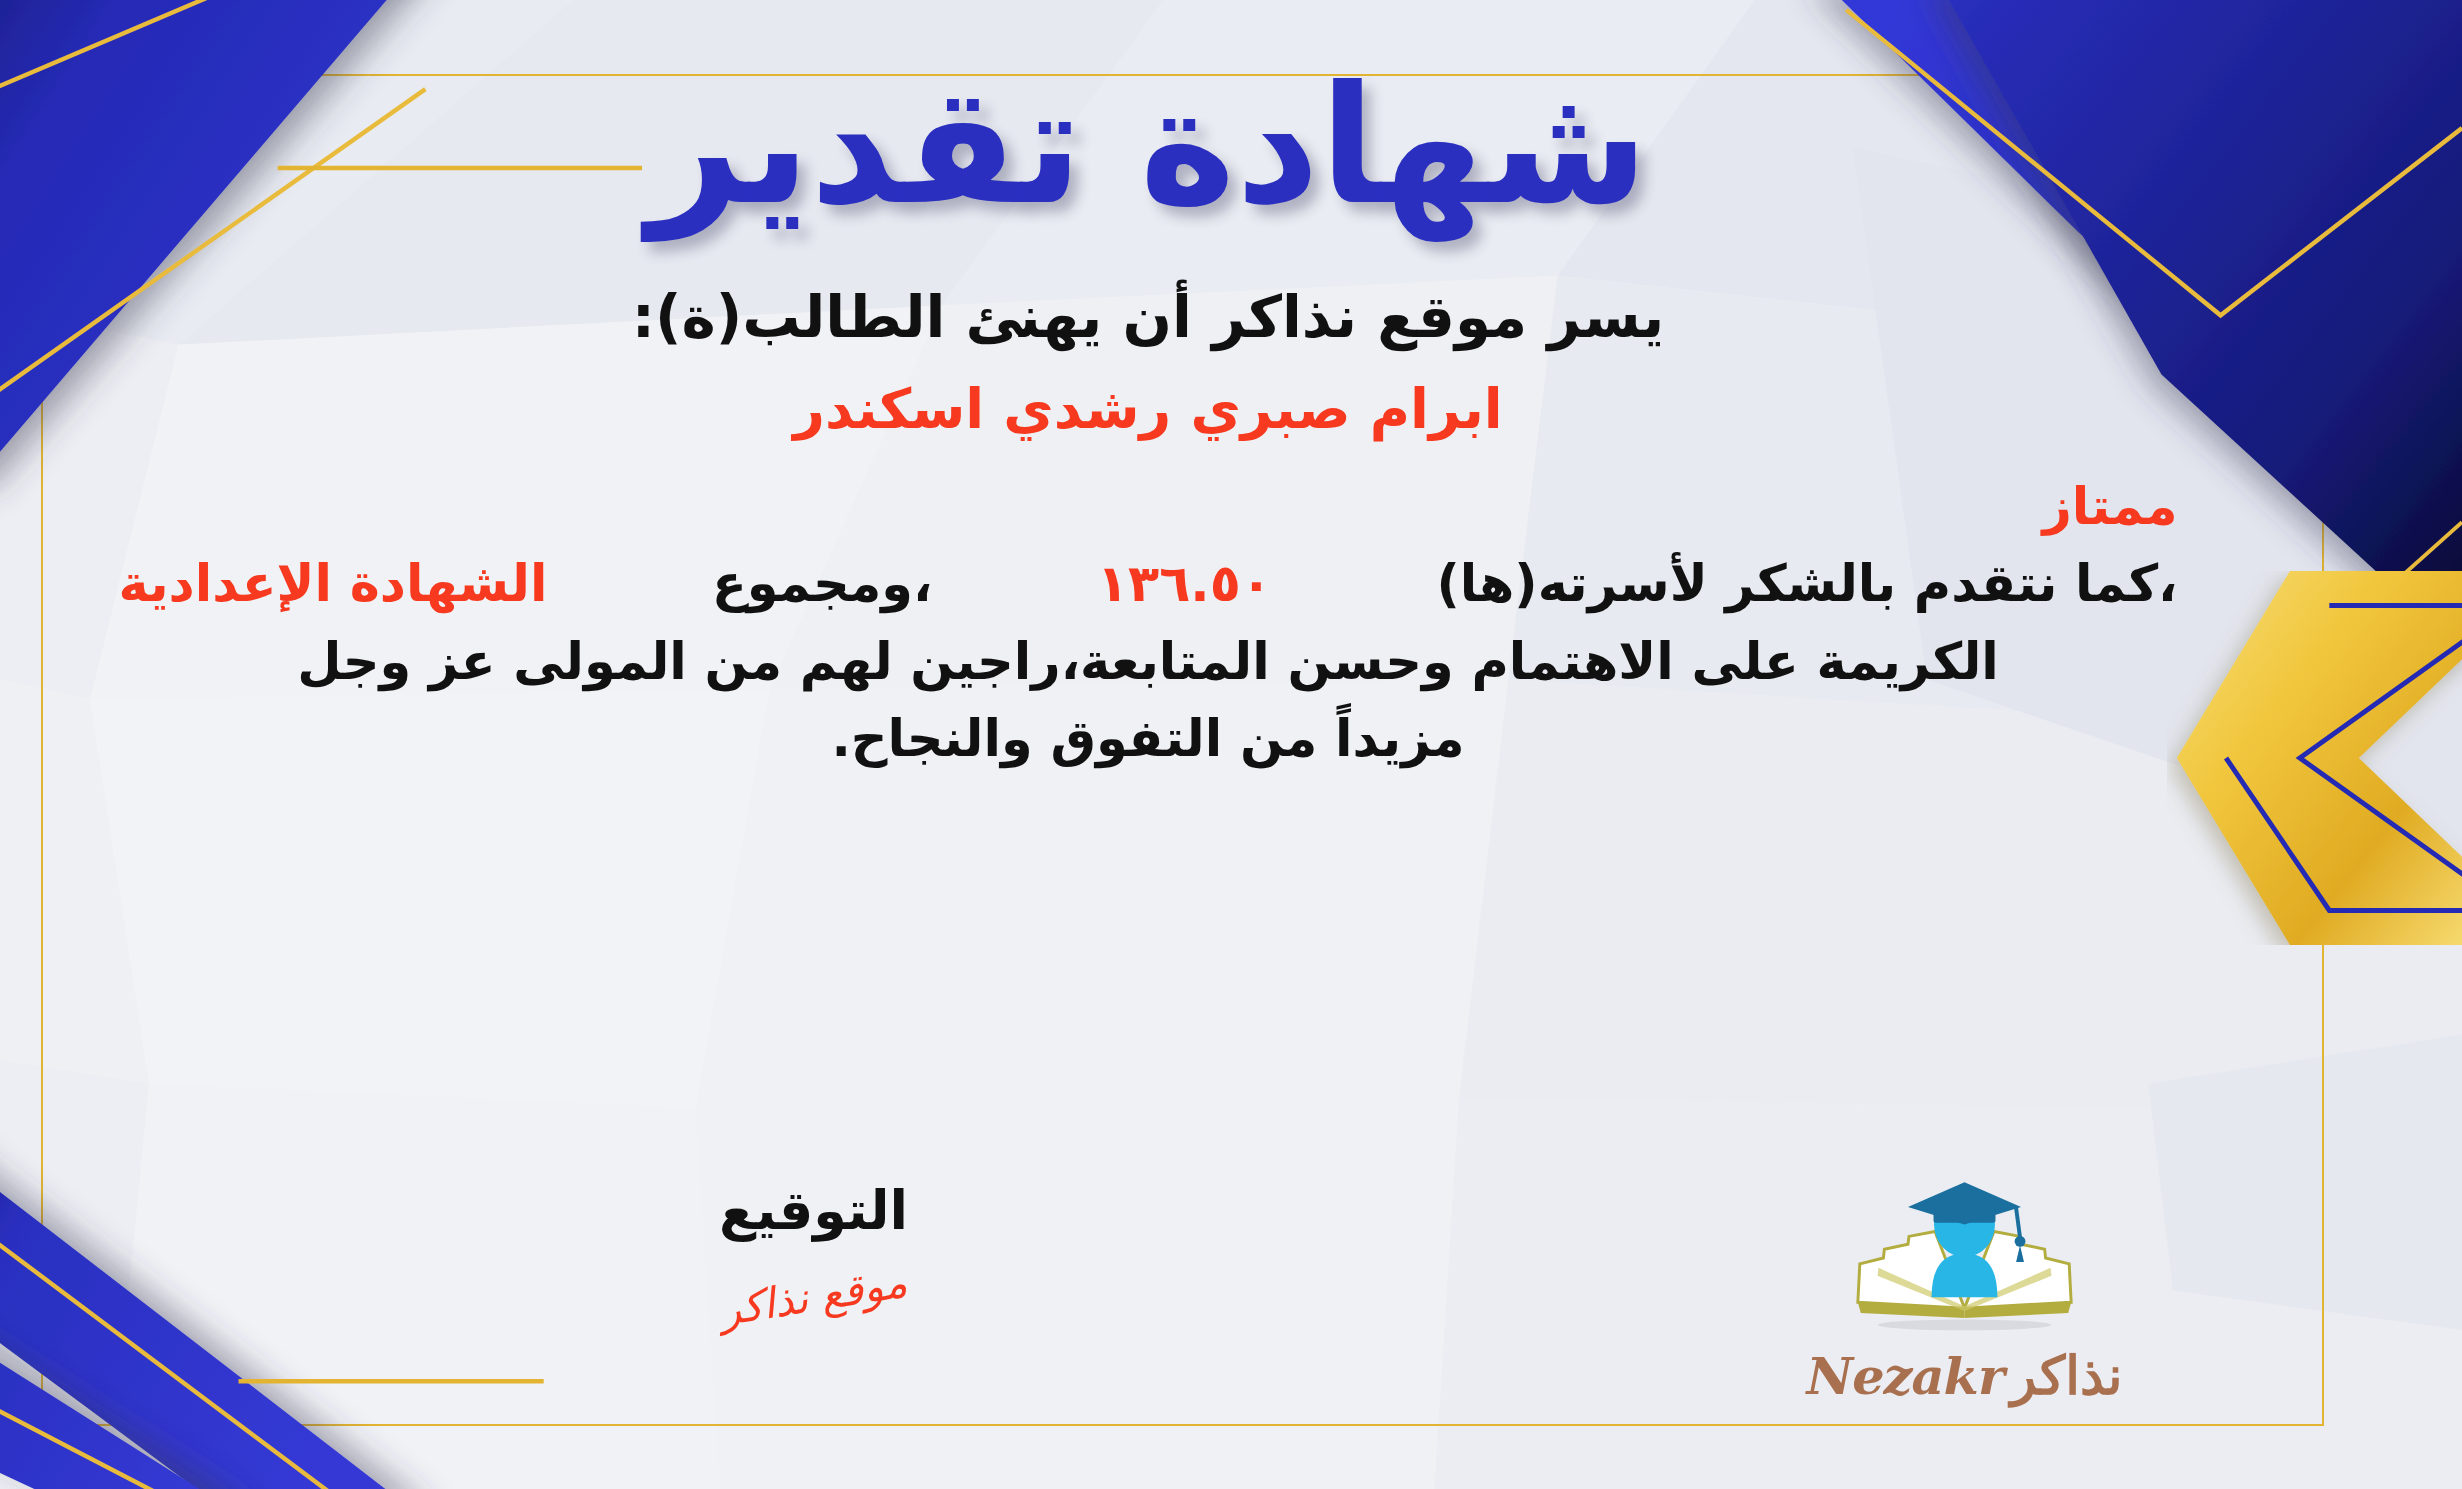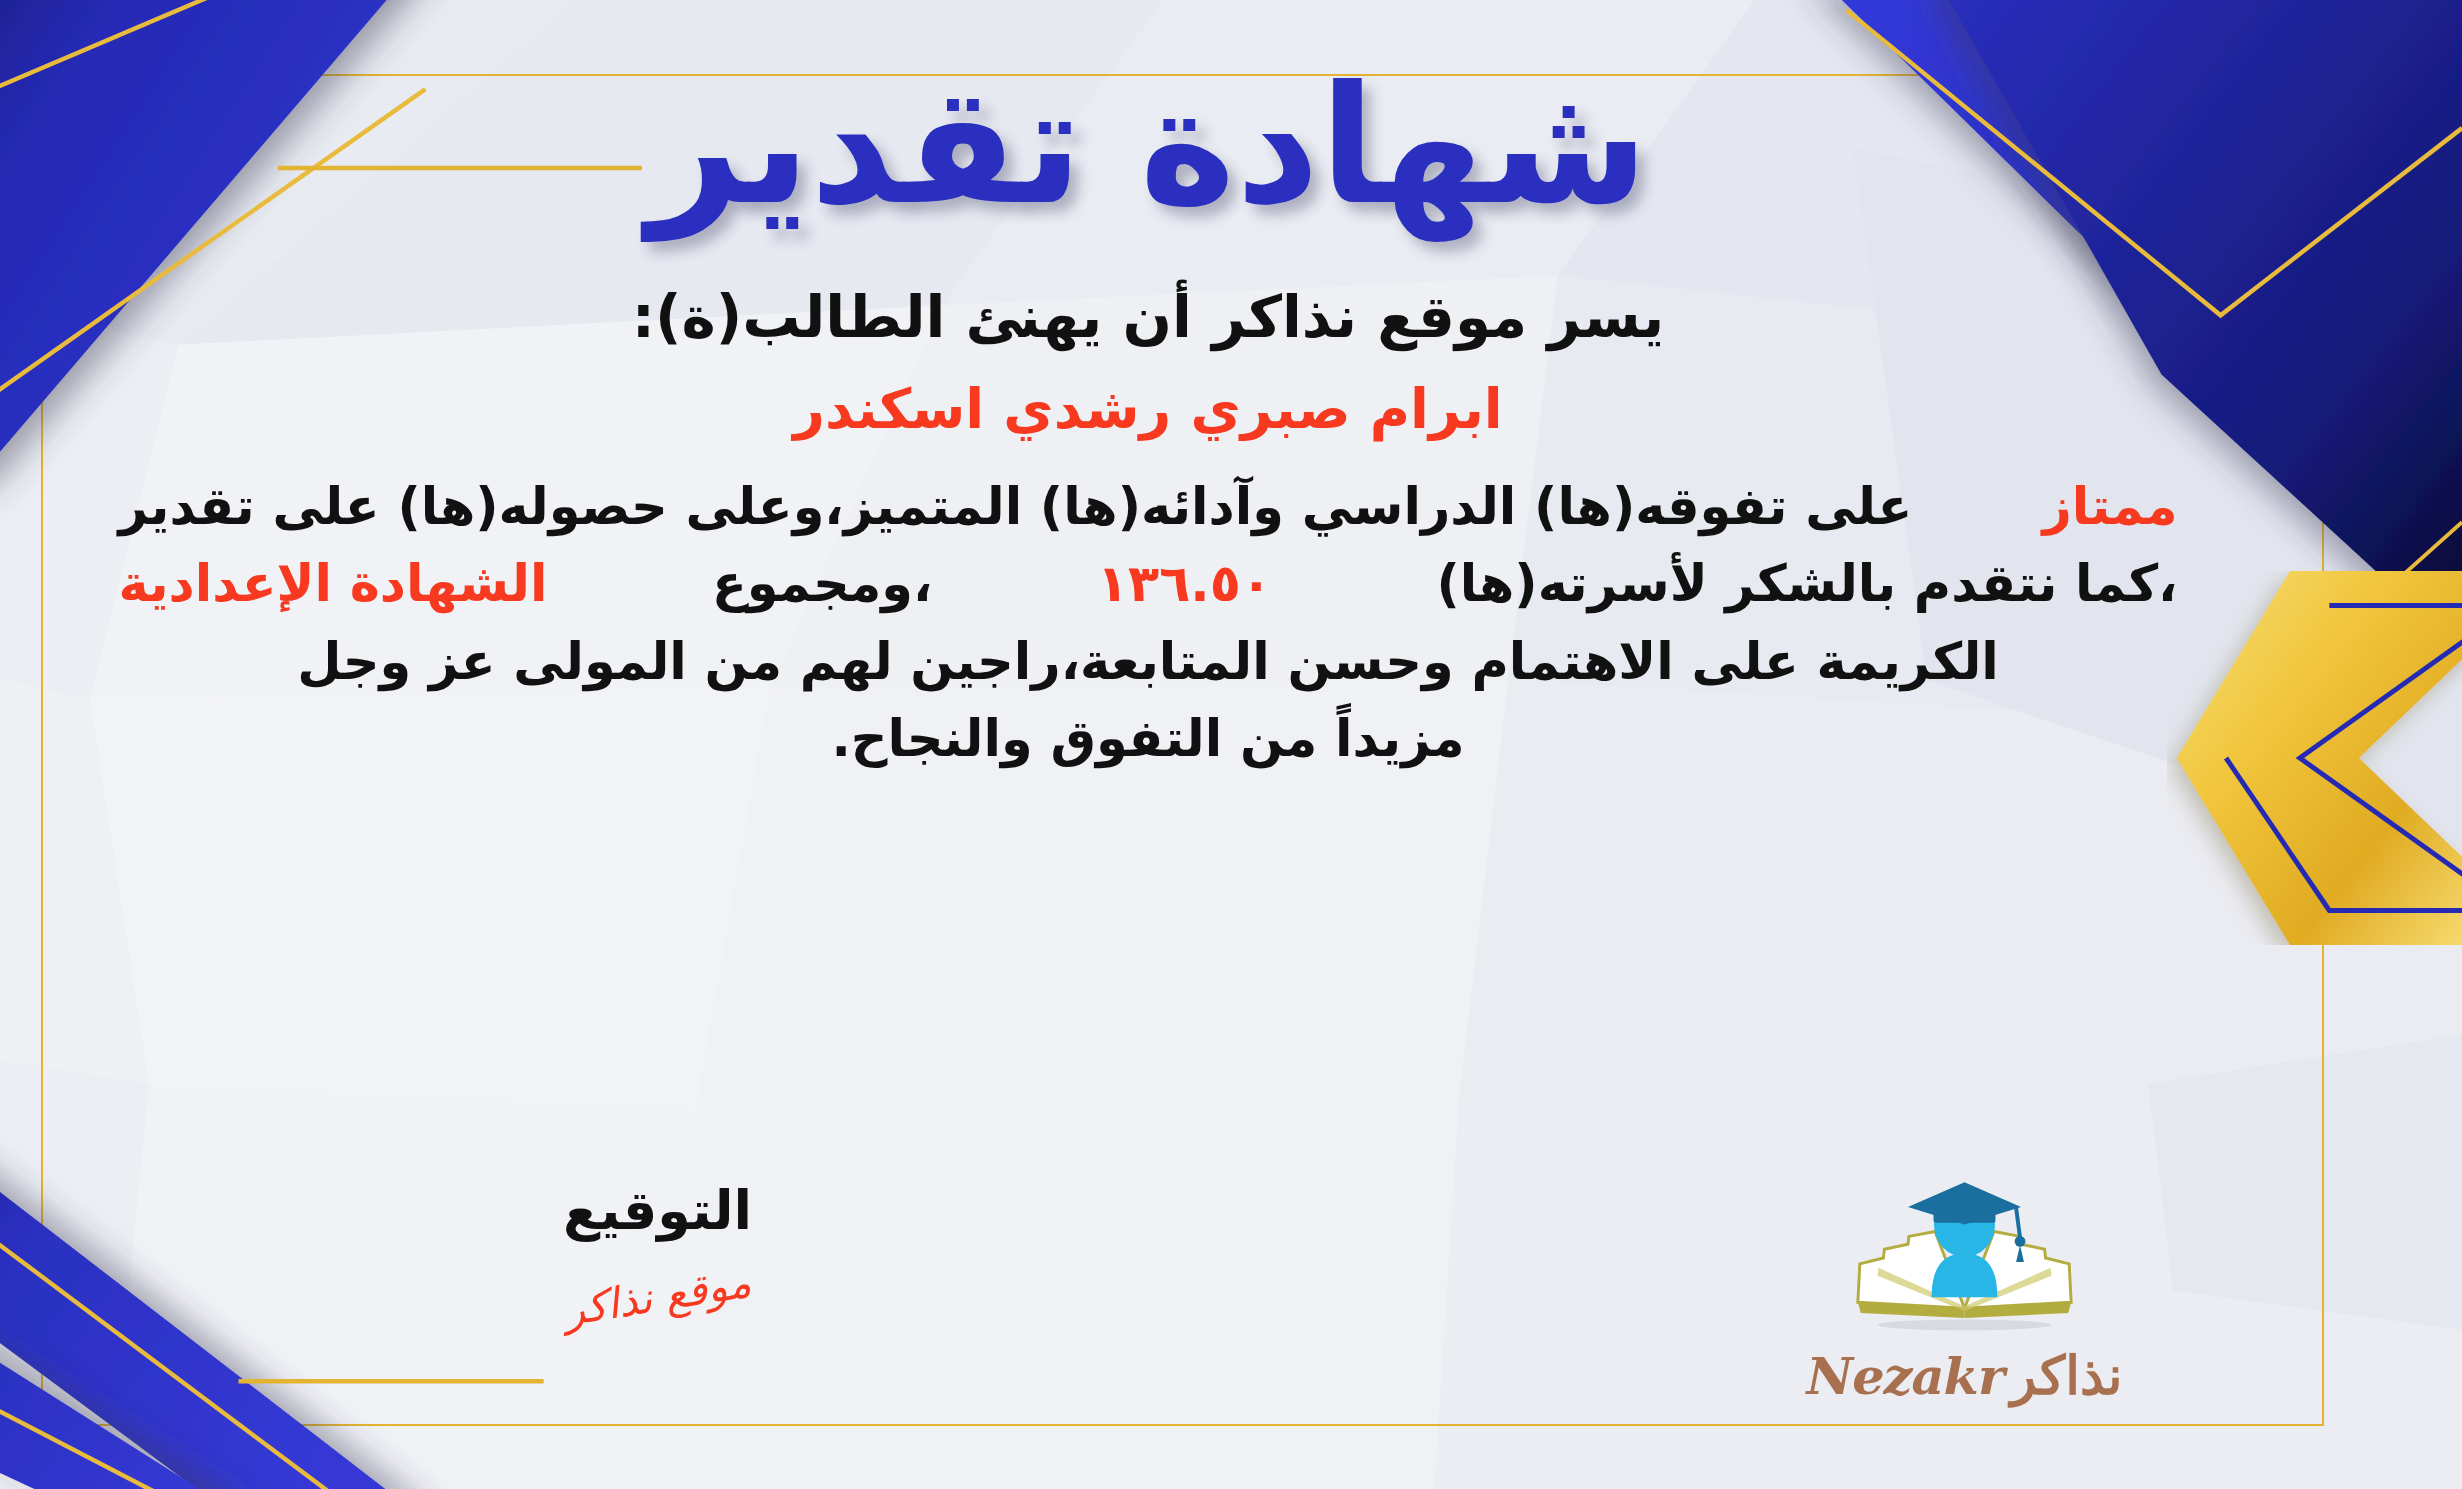--- a/index.html
+++ b/index.html
@@ -112,21 +112,21 @@
     align-items:flex-start;
     justify-content:space-between;
     padding:0 276px 0 729px;
     pointer-events:auto;
     z-index:9;
   }
 
   .sign-col{
     display:flex;
     flex-direction:column;
-    align-items:flex-end;
+    align-items:flex-start;
     width:345px;
     margin-right:148px;
   }
   .sign-label{
     font-size:54px;
     color:#111111;
     font-weight:600;
   }
   .sign-script{
     margin-top:29.5px;
@@ -300,21 +300,20 @@
     </div>
 
     <div class="intro">يسر موقع نذاكر أن يهنئ الطالب(ة):</div>
 
     <div class="student-name">ابرام صبري رشدي اسكندر</div>
 
     <div class="body-block">
 
       <div class="body-line just">
         <span class="hl">ممتاز</span>
-        <span>على تفوقه(ها) الدراسي وآدائه(ها) المتميز،وعلى حصوله(ها) على تقدير</span>
       </div>
 
       <div class="body-line just">
         <span>،كما نتقدم بالشكر لأسرته(ها)</span>
         <span class="num">١٣٦.٥٠</span>
         <span>،ومجموع</span>
         <span class="hl">الشهادة الإعدادية</span>
       </div>
 
       <div class="body-line">الكريمة على الاهتمام وحسن المتابعة،راجين لهم من المولى عز وجل</div>

